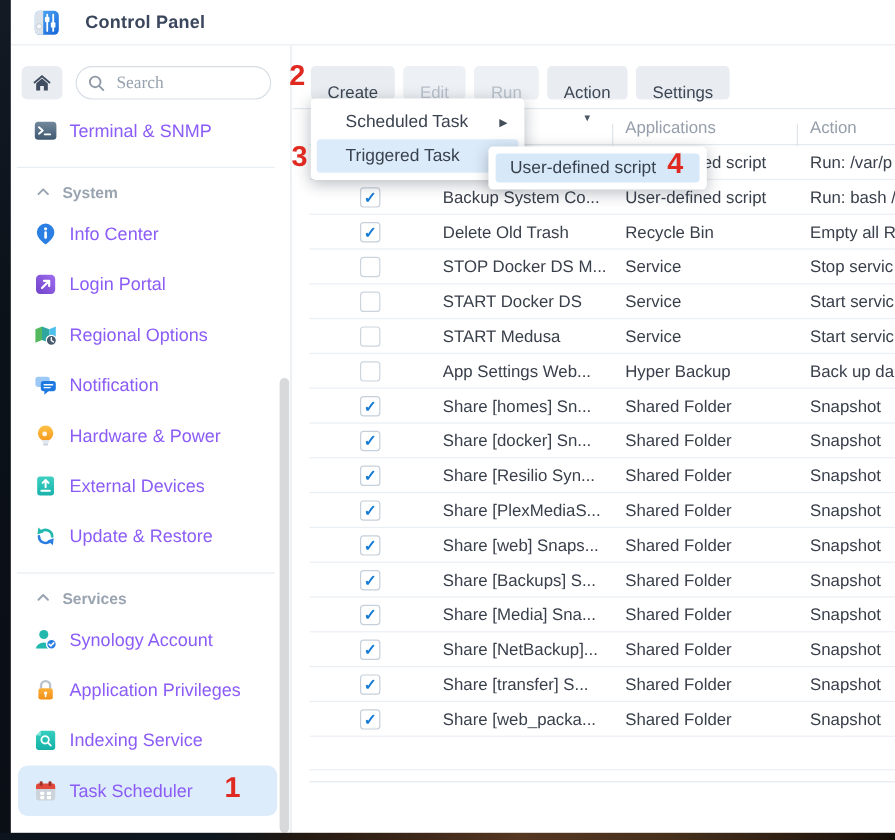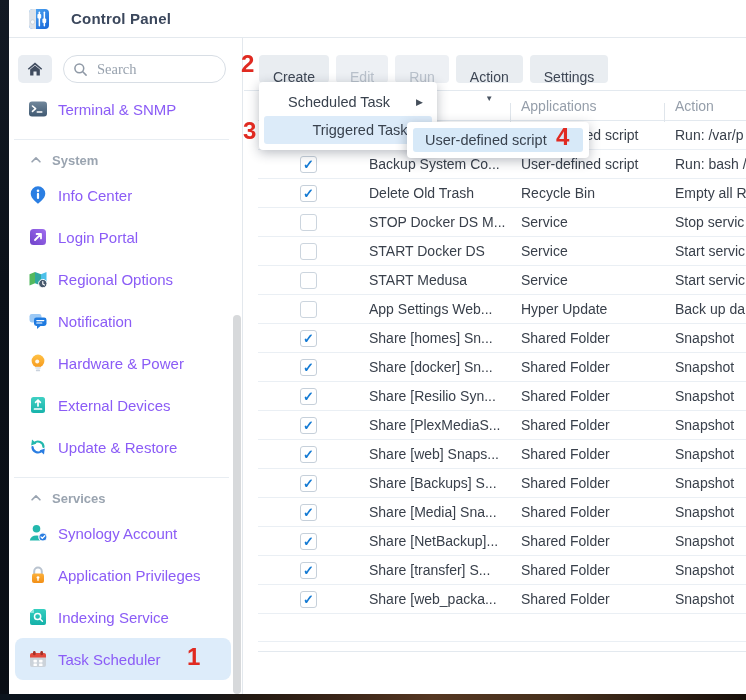--- a/index.html
+++ b/index.html
@@ -63,21 +63,21 @@
   .gc3{flex:1;white-space:nowrap;overflow:hidden;}
   .tail1{position:absolute;left:14px;right:0;top:603px;border-top:1px solid #eaeff4;}
   .tail2{position:absolute;left:14px;right:0;top:613px;border-top:1px solid #e3e9ef;}
 
   
   .menu{position:absolute;left:259px;top:82px;width:178px;padding:6px 0;background:#fff;border-radius:4px;
         box-shadow:0 3px 12px rgba(25,35,55,.3);z-index:10;box-sizing:border-box;}
   .menu-item{height:28px;margin:0 5px;border-radius:3px;display:flex;align-items:center;padding-left:24px;
              position:relative;font-size:14.5px;color:#39424e;cursor:pointer;white-space:nowrap;}
   .menu-item .sub-arrow{position:absolute;right:9px;font-size:11px;color:#444e5a;}
-  .menu-item.hl{background:var(--menu-highlight,#dcebf9);justify-content:center;}
+  .menu-item.hl{background:var(--menu-highlight,#dcebf9);}
   .submenu{position:absolute;left:407px;top:122px;width:182px;padding:6px;background:#fff;border-radius:4px;
            box-shadow:0 3px 12px rgba(25,35,55,.3);z-index:11;box-sizing:border-box;}
   .submenu-item{height:24px;border-radius:3px;display:flex;align-items:center;padding-left:12px;
                 font-size:14.5px;color:#39424e;cursor:pointer;white-space:nowrap;}
   .submenu-item.hl{background:#d7e9f8;}
 
   
   .ann{position:absolute;font-size:24px;font-weight:bold;color:var(--annotation-red,#e02a21);z-index:30;line-height:1;}
 </style>
 </head>
@@ -391,21 +391,21 @@
           </div>
           <div class="gc1">START Medusa</div>
           <div class="gc2">Service</div>
           <div class="gc3">Start servic</div>
         </div>
         <div class="grow">
           <div class="gc0">
             <div class="cb">✓</div>
           </div>
           <div class="gc1">App Settings Web...</div>
-          <div class="gc2">Hyper Update</div>
+          <div class="gc2">Hyper Backup</div>
           <div class="gc3">Back up da</div>
         </div>
         <div class="grow">
           <div class="gc0">
             <div class="cb checked">✓</div>
           </div>
           <div class="gc1">Share [homes] Sn...</div>
           <div class="gc2">Shared Folder</div>
           <div class="gc3">Snapshot</div>
         </div>

